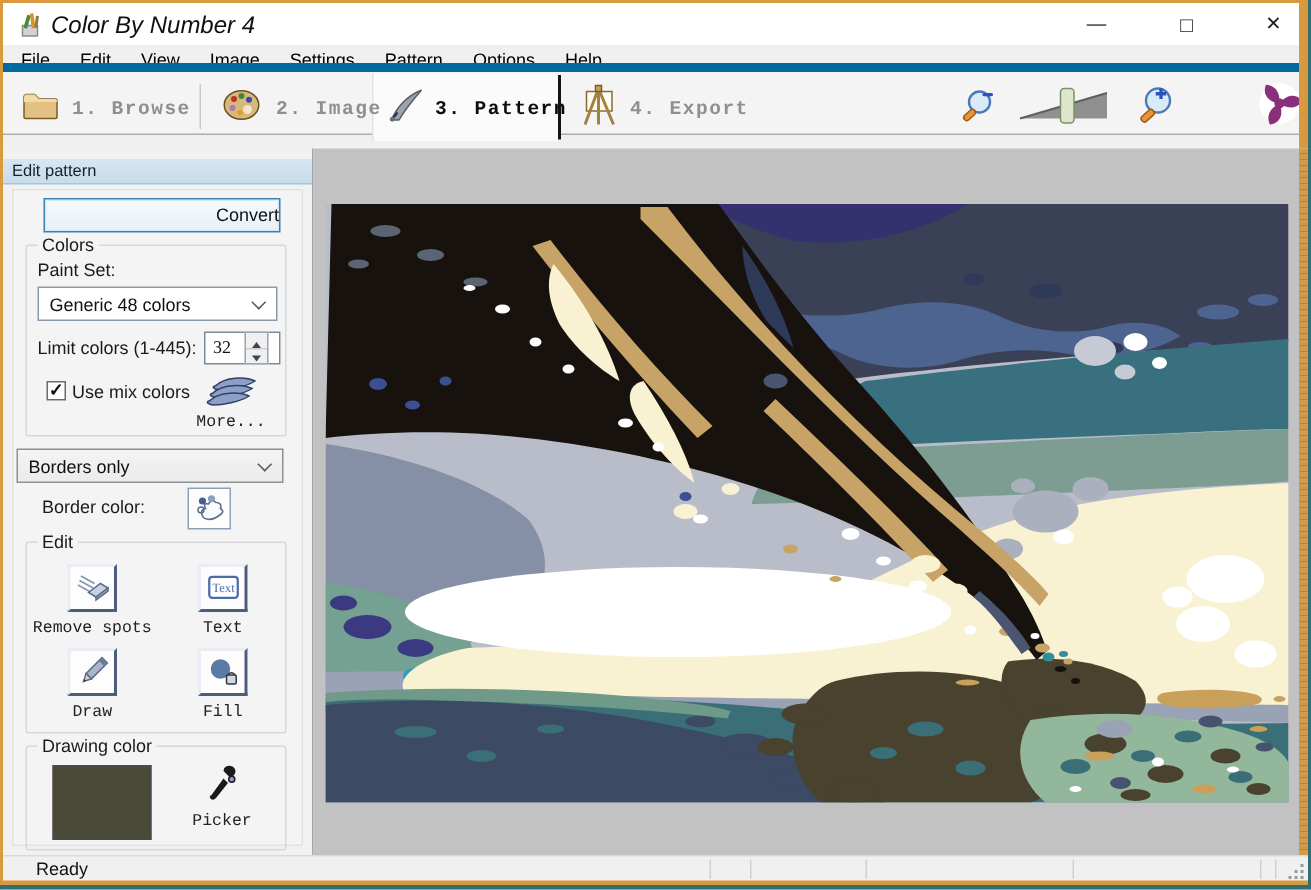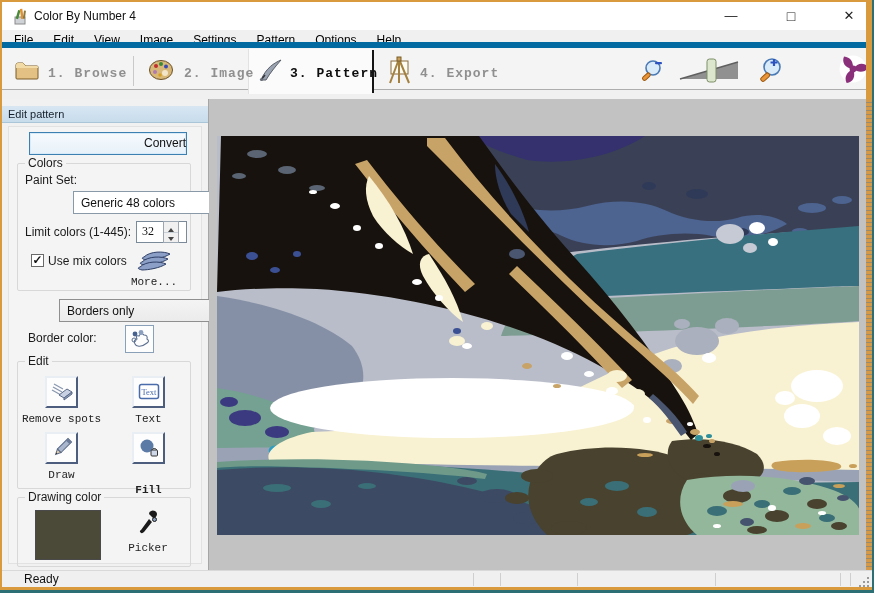--- a/index.html
+++ b/index.html
@@ -9,21 +9,21 @@
   
   .b-top{left:0;top:0;width:874px;height:2px;background:#d99a3d;}
   .b-left{left:0;top:0;width:2px;height:593px;background:#d99a3d;}
   .b-right-tex{left:866px;top:99px;width:6px;height:471px;background:repeating-linear-gradient(180deg,#d49a4a 0 3px,#9a8a6a 3px 4px);}
   .b-right{left:866px;top:0;width:6px;height:99px;background:#d99a3d;}
   .edge-teal-r{left:872px;top:0;width:2px;height:593px;background:#2c6f74;}
   .b-bot{left:0;top:587px;width:874px;height:3px;background:#d99a3d;}
   .edge-teal-b{left:0;top:590px;width:874px;height:3px;background:#2c6f74;}
   
   .titlebar{left:2px;top:2px;width:870px;height:28px;background:#ffffff;}
-  .title-text{left:32px;top:7px;font-size:12px;color:#111;}
+  .title-text{left:32px;top:7px;font-size:16px;color:#111;font-style:italic;}
   .winbtn{top:0;width:34px;height:28px;text-align:center;line-height:28px;font-size:13px;color:#222;cursor:default;}
   
   .menubar{left:2px;top:30px;width:870px;height:21px;background:#f0f0f0;display:flex;align-items:stretch;padding-left:2px;}
   .menu-item{padding:0 10px;font-size:12px;line-height:21px;color:#000000;text-decoration:underline;}
   
   .toolbar{left:2px;top:42px;width:870px;height:48px;background:#f4f4f4;border-top:6px solid #0369a1;border-bottom:1px solid #adadad;}
   .step-label{font-family:"Liberation Mono",monospace;font-size:13px;font-weight:bold;color:#8f8f8f;letter-spacing:1px;white-space:nowrap;}
   .step-label.active{color:#0d0d0d;}
   .tsep{width:1px;background:#c9c9c9;}
   .active-step-bg{left:246px;top:1px;width:124px;height:45px;background:#fbfbfb;border-left:1px solid #e2e2e2;}
@@ -31,21 +31,21 @@
   
   .main{left:2px;top:99px;width:864px;height:471px;}
   .panel{left:0;top:0;width:207px;height:471px;background:#f1f1f1;border-right:1px solid #a5a5a5;}
   .canvas{left:207px;top:0;width:659px;height:471px;background:#c2c2c2;}
   .panel-header{left:0;top:7px;width:206px;height:17px;background:linear-gradient(#d8e6f2,#c7dcec);font-size:11px;color:#16202c;line-height:17px;padding-left:6px;border-bottom:1px solid #aac4d8;}
   .well{left:6px;top:27px;width:194px;height:438px;background:#f4f4f4;border:1px solid #e2e2e2;}
   .btn-convert{left:27px;top:33px;width:158px;height:23px;background:linear-gradient(#f6fafd,#e7f1f9);border:1px solid #3c7fb1;box-shadow:inset 0 0 0 1px #d6eaf8;font-size:12px;color:#111;text-align:right;line-height:21px;}
   .group{border:1px solid #d8d8d8;border-radius:2px;}
   .glabel{position:absolute;top:-8px;left:7px;background:#f4f4f4;padding:0 3px;font-size:12px;color:#1a1a1a;line-height:14px;}
   .lab{font-size:12px;color:#1a1a1a;}
-  .sel{border:1px solid #8a99a8;background:#fff;font-size:12px;color:#111;display:flex;align-items:center;justify-content:space-between;padding:0 7px;margin-left:48px;}
+  .sel{border:1px solid #8a99a8;background:#fff;font-size:12px;color:#111;display:flex;align-items:center;justify-content:space-between;padding:0 7px;}
   .sel.gray{background:linear-gradient(#f4f4f4,#ebebeb);border-color:#8f8f8f;}
   .chev{width:9px;height:9px;position:relative;}
   .chev::after{content:"";position:absolute;left:1px;top:0;width:6px;height:6px;border-right:1.4px solid #5a5a5a;border-bottom:1.4px solid #5a5a5a;transform:rotate(45deg);}
   .spinbox{border:1px solid #7a8a99;background:#fff;font-size:12px;color:#111;padding:2px 0 0 5px;}
   .spinbtns{border:1px solid #9aa7b2;background:#f0f0f0;display:flex;flex-direction:column;}
   .spinbtn{flex:1;position:relative;border-bottom:1px solid #c8cfd6;}
   .spinbtn:last-child{border-bottom:none;}
   .spinbtn::after{content:"";position:absolute;left:4px;}
   .spin-up::after{top:3px;border:3px solid transparent;border-bottom:4px solid #444;}
   .spin-down::after{top:4px;border:3px solid transparent;border-top:4px solid #444;}
@@ -266,21 +266,21 @@
         </div>
 
         <div class="abs" style="left:87px;top:70px;width:87px;">
           <div class="ibtn" style="margin:0 auto;">
             <svg width="24" height="24">
                 <circle cx="10" cy="10" r="6.5" fill="#5b7ba6"></circle>
                 <rect x="14" y="14" width="6.5" height="6" rx="1" fill="#cfd8e8" stroke="#333" stroke-width="1"></rect>
                 <path d="M14.8,14 A2.8,2.8 0 0,1 19.8,14" fill="none" stroke="#333" stroke-width="1"></path>
               </svg>
           </div>
-          <div class="mcap" style="margin-top:20px;font-weight:bold;">Fill</div>
+          <div class="mcap" style="margin-top:5px;">Fill</div>
         </div>
       </div>
 
       <div class="abs group" style="left:15px;top:398px;width:174px;height:70px;">
         <span class="glabel">Drawing color</span>
         <div class="abs swatch" style="left: 17px; top: 12px; width: 66px; height: 50px; background: rgb(75, 74, 57);"></div>
         <span class="abs" style="left:118px;top:8px;">
           <svg width="22" height="30">
               <path d="M5,24 L13,13 L16,16 L8,26 Q6,28 4.5,26.5 Q3,25 5,24 Z" fill="#1a1a1a"></path>
               <path d="M13,8 L18,13 L20.5,10 Q22,7 19,5 Q16,3.5 13.5,6 Z" fill="#1a1a1a"></path>

